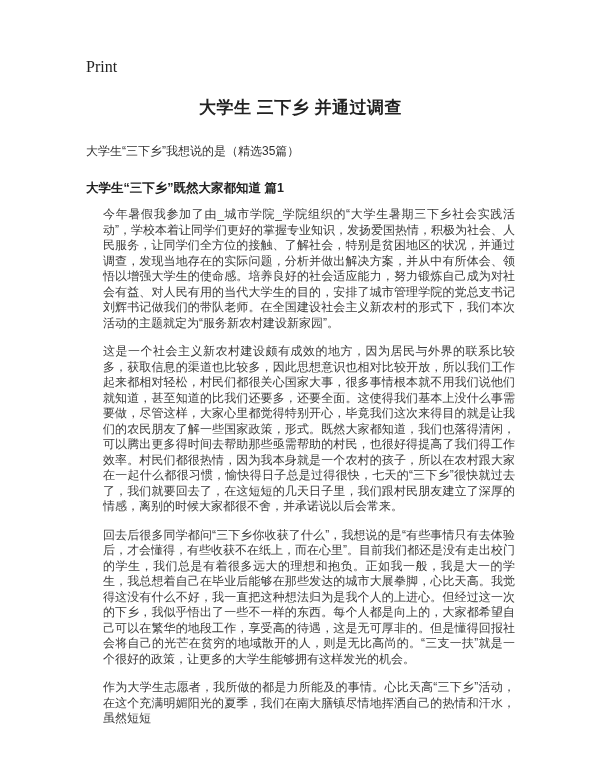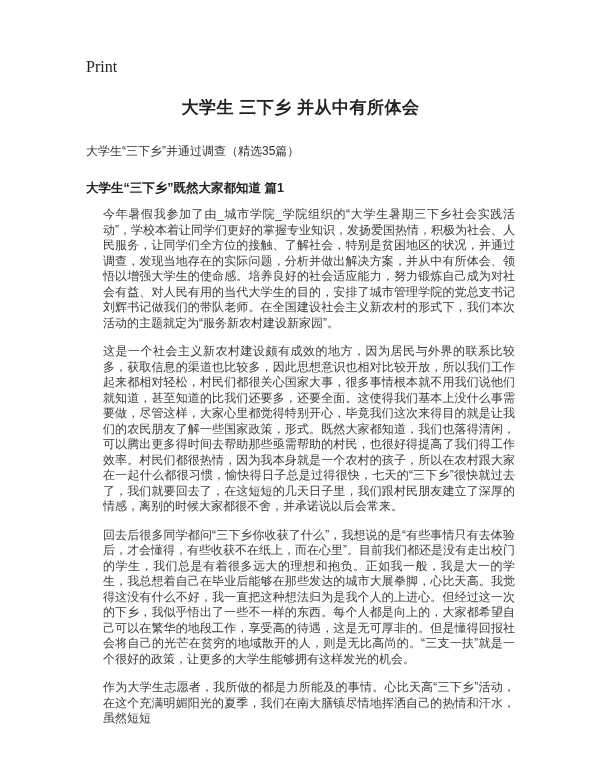--- a/index.html
+++ b/index.html
@@ -56,23 +56,23 @@
     margin: 0 0 13px 17px;
   }
 </style>
 </head>
 <body>
 
 <div class="page">
 
   <div class="print-label">Print</div>
 
-  <h1 class="doc-title">大学生 三下乡 并从中有所体会</h1>
+  <h1 class="doc-title">大学生 三下乡 并通过调查</h1>
 
-  <div class="doc-subtitle">大学生“三下乡”并通过调查（精选35篇）</div>
+  <div class="doc-subtitle">大学生“三下乡”我想说的是（精选35篇）</div>
 
   <h2 class="section-heading">大学生“三下乡”既然大家都知道 篇1</h2>
 
   <p class="para">今年暑假我参加了由_城市学院_学院组织的“大学生暑期三下乡社会实践活动”，学校本着让同学们更好的掌握专业知识，发扬爱国热情，积极为社会、人民服务，让同学们全方位的接触、了解社会，特别是贫困地区的状况，并通过调查，发现当地存在的实际问题，分析并做出解决方案，并从中有所体会、领悟以增强大学生的使命感。培养良好的社会适应能力，努力锻炼自己成为对社会有益、对人民有用的当代大学生的目的，安排了城市管理学院的党总支书记刘辉书记做我们的带队老师。在全国建设社会主义新农村的形式下，我们本次活动的主题就定为“服务新农村建设新家园”。</p>
 
   <p class="para">这是一个社会主义新农村建设颇有成效的地方，因为居民与外界的联系比较多，获取信息的渠道也比较多，因此思想意识也相对比较开放，所以我们工作起来都相对轻松，村民们都很关心国家大事，很多事情根本就不用我们说他们就知道，甚至知道的比我们还要多，还要全面。这使得我们基本上没什么事需要做，尽管这样，大家心里都觉得特别开心，毕竟我们这次来得目的就是让我们的农民朋友了解一些国家政策，形式。既然大家都知道，我们也落得清闲，可以腾出更多得时间去帮助那些亟需帮助的村民，也很好得提高了我们得工作效率。村民们都很热情，因为我本身就是一个农村的孩子，所以在农村跟大家在一起什么都很习惯，愉快得日子总是过得很快，七天的“三下乡”很快就过去了，我们就要回去了，在这短短的几天日子里，我们跟村民朋友建立了深厚的情感，离别的时候大家都很不舍，并承诺说以后会常来。</p>
 
   <p class="para">回去后很多同学都问“三下乡你收获了什么”，我想说的是“有些事情只有去体验后，才会懂得，有些收获不在纸上，而在心里”。目前我们都还是没有走出校门的学生，我们总是有着很多远大的理想和抱负。正如我一般，我是大一的学生，我总想着自己在毕业后能够在那些发达的城市大展拳脚，心比天高。我觉得这没有什么不好，我一直把这种想法归为是我个人的上进心。但经过这一次的下乡，我似乎悟出了一些不一样的东西。每个人都是向上的，大家都希望自己可以在繁华的地段工作，享受高的待遇，这是无可厚非的。但是懂得回报社会将自己的光芒在贫穷的地域散开的人，则是无比高尚的。“三支一扶”就是一个很好的政策，让更多的大学生能够拥有这样发光的机会。</p>
 
   <p class="para">作为大学生志愿者，我所做的都是力所能及的事情。心比天高“三下乡”活动，在这个充满明媚阳光的夏季，我们在南大膳镇尽情地挥洒自己的热情和汗水，虽然短短</p>

